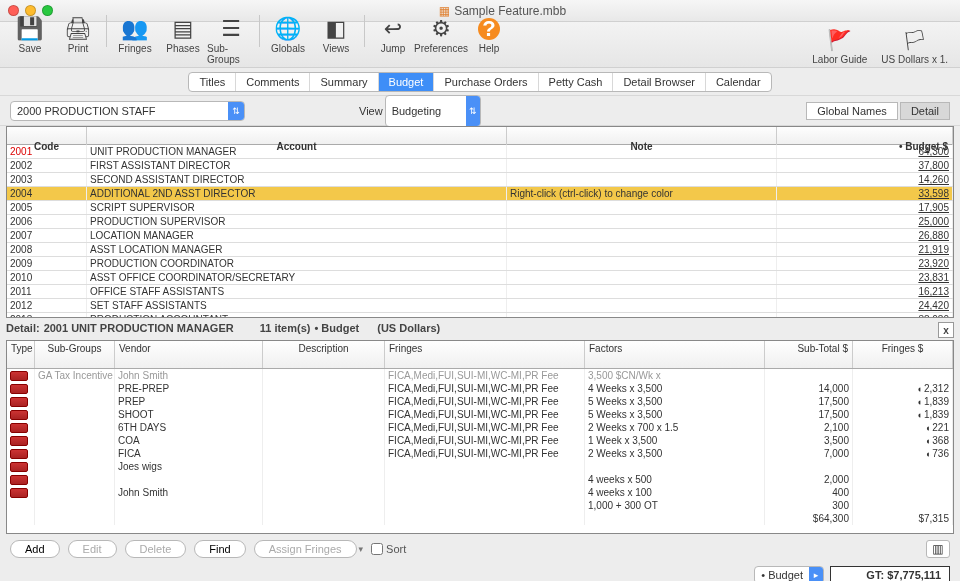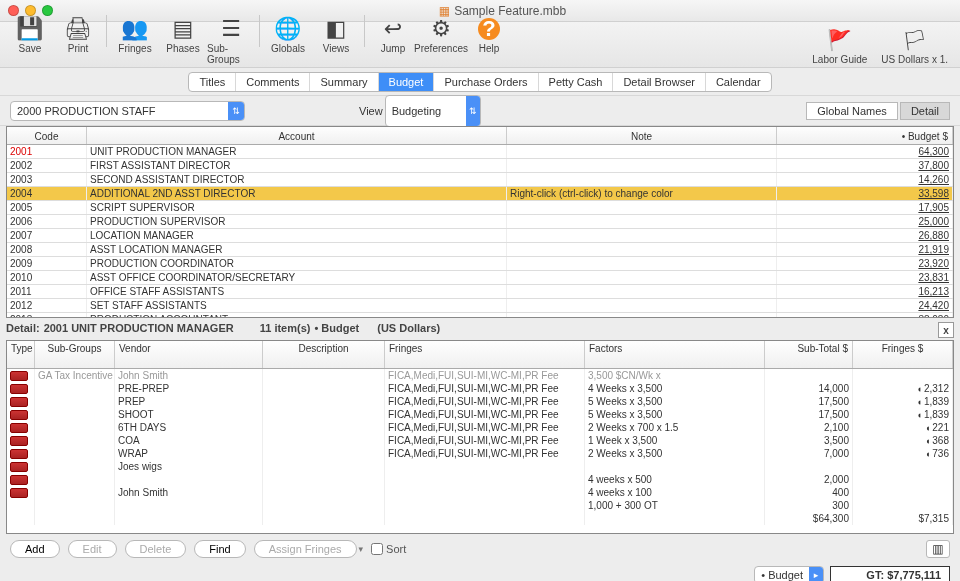--- a/index.html
+++ b/index.html
@@ -34,21 +34,21 @@
 .combo .txt { padding: 0 6px; font-size: 11px; }
 .combo .btn { background: #4a90f7; color:#fff; width: 16px; height: 100%; display:flex; align-items:center; justify-content:center; font-size:9px; border-radius: 0 3px 3px 0;}
 .mini { font-size: 10px; height:32px; }
 .mini .btn { width:14px; }
 .btnflat { background:#fff; border:1px solid #b8b8b8; border-radius:0; padding:2px 10px; font-size:11px; cursor:pointer; }
 .btnflat.sel { background:#d8d8d8; }
 
 
 .tablewrap { border:1px solid #888; margin:0 6px; background:#fff; height:192px; overflow:hidden; position:relative; }
 .thead { display:flex; background:linear-gradient(#fefefe,#f0f0f0); border-bottom:1px solid #aaa; height:18px; font-size:10px; color:#333; }
-.thead div { border-right:1px solid #ccc; padding:4px 4px; text-align:center; }
+.thead div { border-right:1px solid #ccc; padding:14px 4px; text-align:center;font-weight:bold; }
 .col-code { width:80px; } .col-acct { width:420px; text-align:center; } .col-note { width:270px; } .col-bud { flex:1; text-align:right !important; }
 .tbody { overflow:auto; height:174px; }
 .trow { display:flex; height:14px; font-size:10px; border-bottom:1px solid #ddd; align-items:center; }
 .trow div { border-right:1px solid #eee; padding: 0 3px; height:100%; display:flex; align-items:center; overflow:hidden; white-space:nowrap; }
 .trow.redc .col-code { color:#d00; }
 .trow.hl { background:#f3c84a; }
 .col-bud span.num { margin-left:auto; text-decoration:underline; color:#333; }
 
 
 .detailhdr { margin:4px 6px 0; display:flex; align-items:flex-start; font-size:11px; font-weight:bold; color:#444; gap:4px; }
@@ -449,21 +449,21 @@
         <div class="dc-fs r half">368</div>
       </div>
       <div class="drow">
         <div class="dc-type">
           <span class="iconcell"></span>
         </div>
         <div class="dc-sub">
           <span></span>
         </div>
         <div class="dc-vend">
-          <span>WRAP</span>
+          <span>FICA</span>
         </div>
         <div class="dc-desc"></div>
         <div class="dc-fri">
           <span>FICA,Medi,FUI,SUI-MI,WC-MI,PR Fee</span>
         </div>
         <div class="dc-fac">
           <span>2 Weeks x 3,500</span>
         </div>
         <div class="dc-st r">7,000</div>
         <div class="dc-fs r half">736</div>

